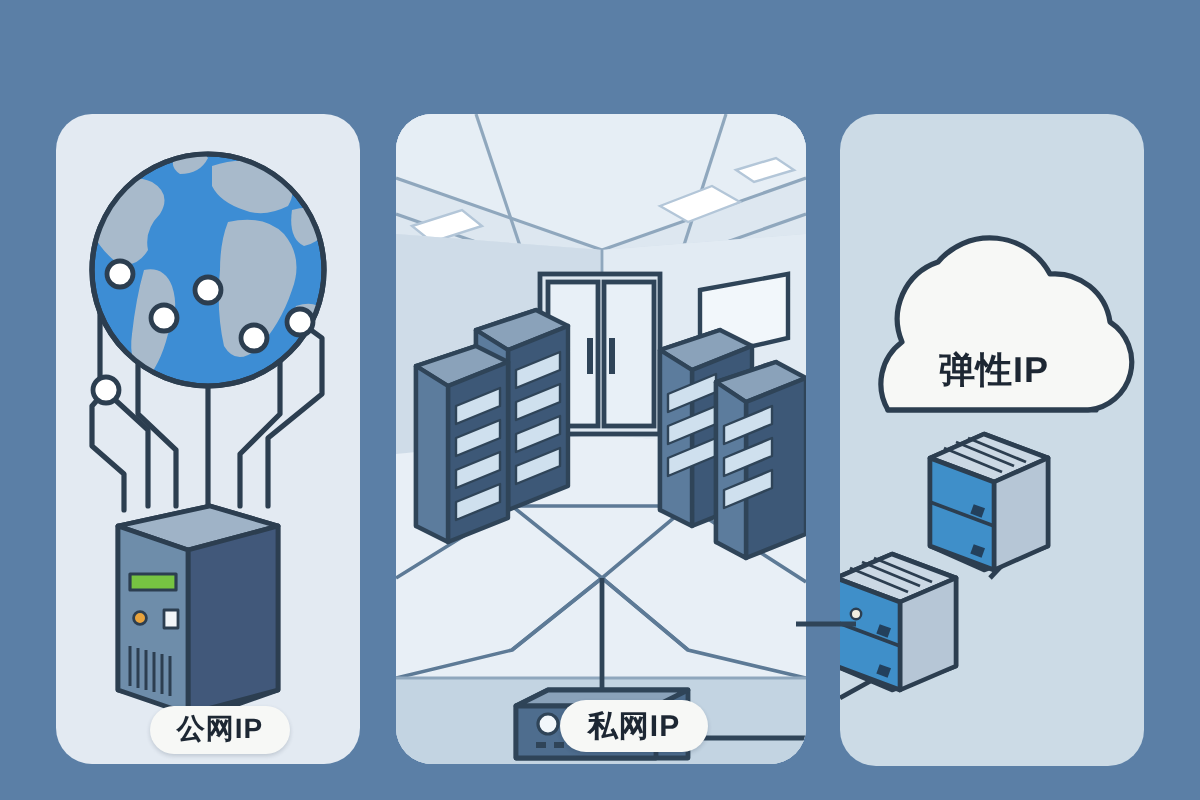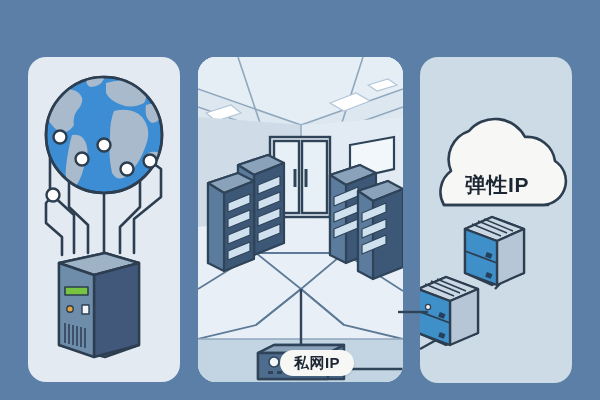--- a/index.html
+++ b/index.html
@@ -25,21 +25,21 @@
     display:flex;align-items:center;justify-content:center;
     letter-spacing:.5px;
     box-shadow:0 1px 2px rgba(30,45,65,.18);
   }
   #label-public{left:75px;top:353px;width:70px;height:24px;font-size:14px;}
   #label-private{left:280px;top:350px;width:74px;height:26px;font-size:15px;}
 
   .cloud-text{
     position:absolute;left:436px;top:168px;width:122px;height:34px;
     display:flex;align-items:center;justify-content:center;
-    font-size:21px;font-weight:bold;color:#1d2733;letter-spacing:.5px;
+    font-size:18px;font-weight:bold;color:#1d2733;letter-spacing:.5px;
     pointer-events:none;
   }
   svg{display:block;}
 </style>
 </head>
 <body>
 
 <div id="stage">
 
   <div class="panel" id="panel-public">
@@ -273,16 +273,17 @@
         <rect x="19" y="256" width="6" height="5" fill="#23405c" stroke="none" transform="rotate(20 22 258)"></rect>
         <rect x="19" y="276" width="6" height="5" fill="#23405c" stroke="none" transform="rotate(20 22 278)"></rect>
       </g>
     </svg>
   </div>
 
   <svg style="position:absolute;left:398px;top:300px;width:30px;height:30px;">
     <line x1="0" y1="12" x2="30" y2="12" stroke="#2f4458" stroke-width="2.4"></line>
   </svg>
 
+  <div class="pill" id="label-public">公网IP</div>
   <div class="pill" id="label-private">私网IP</div>
   <div class="cloud-text">弹性IP</div>
 
 </div>
 
 </body></html>

